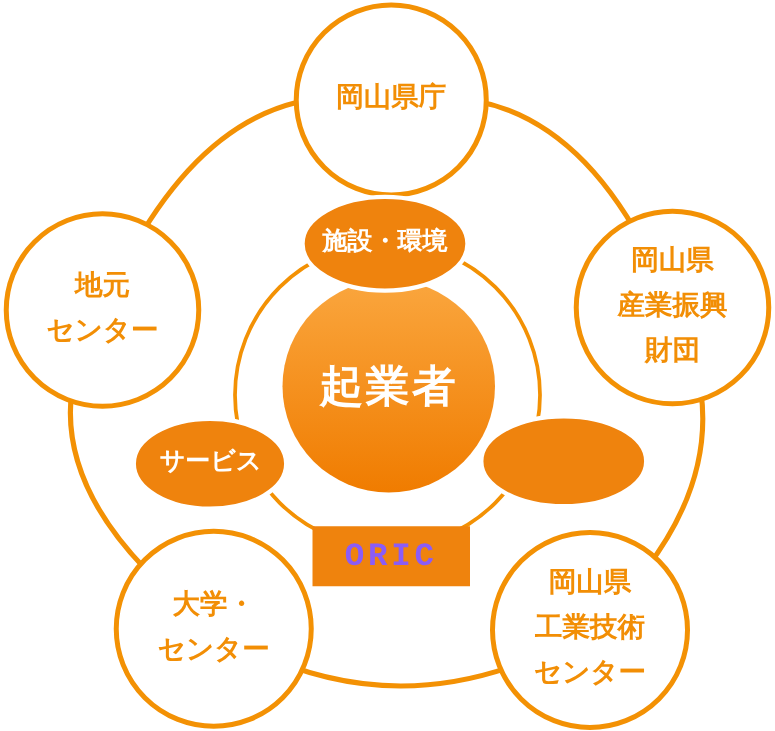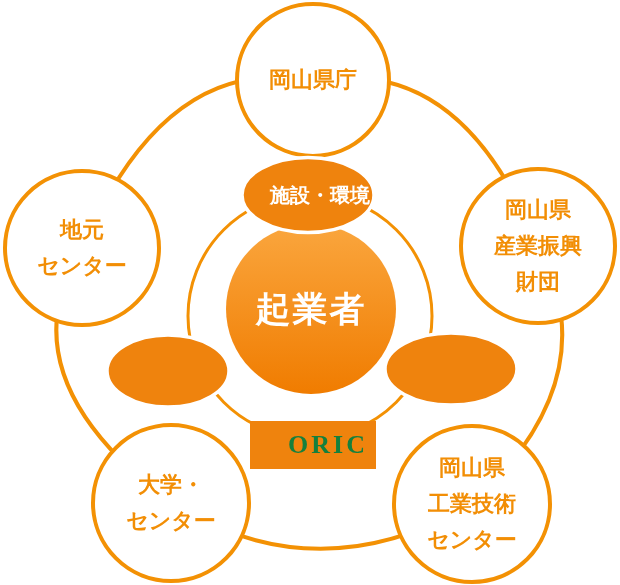--- a/index.html
+++ b/index.html
@@ -1,20 +1,20 @@
 <!DOCTYPE html>
 <html><head>
 <meta charset="utf-8">
 <style>
   html, body { margin: 0; padding: 0; background: #ffffff; }
   .stage {
     position: relative;
     width: 620px;
     height: 585px;
-    font-family: Liberation Serif, serif;
+    font-family: Liberation Mono, monospace;
     overflow: hidden;
   }
   .stage svg { position: absolute; left: 0; top: 0; }
   .label {
     position: absolute;
     display: flex;
     align-items: center;
     justify-content: center;
     text-align: center;
     white-space: pre-line;
@@ -30,24 +30,23 @@
     color: #ffffff;
     font-size: 35px;
     letter-spacing: 2px;
   }
   .tag-label {
     color: #ffffff;
     font-size: 20px;
     line-height: 24px;
   }
   .oric-label {
-    color: #15803d;
+    color: #8b5cf6;
     font-size: 26px;
     letter-spacing: 3px;
-    padding-left: 15px;
   }
 </style>
 </head>
 <body>
 
 <div class="stage">
 
   <svg width="620" height="585" viewBox="0 0 620 585">
     <defs>
       <linearGradient id="centerGrad" x1="0" y1="0" x2="0" y2="1">
@@ -90,19 +89,20 @@
 
   <div class="label node-label" style="left:94px; top:426px; width:154px; height:154px;">大学・
 センター</div>
 
   <div class="label node-label" style="left:395px; top:427px; width:154px; height:154px;">岡山県
 工業技術
 センター</div>
 
   <div class="label center-label" style="left:226px; top:224px; width:170px; height:170px;">起業者</div>
 
-  <div class="label tag-label" style="left:253px; top:157px; width:134px; height:76px;">施設・環境</div>
+  <div class="label tag-label" style="left:241px; top:157px; width:134px; height:76px;">施設・環境</div>
 
+  <div class="label tag-label" style="left:107px; top:335px; width:123px; height:72px;">サービス</div>
 
 
   <div class="label oric-label" style="left:250px; top:421px; width:126px; height:48px;">ORIC</div>
 
 </div>
 
 </body></html>

